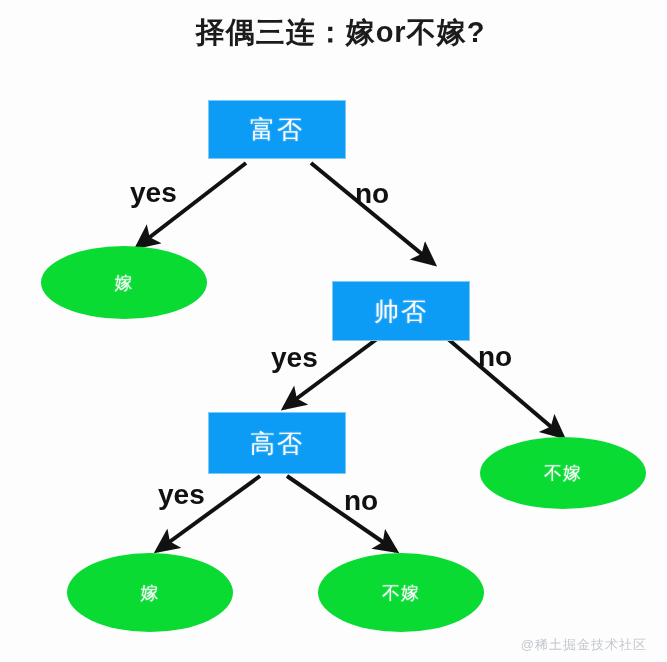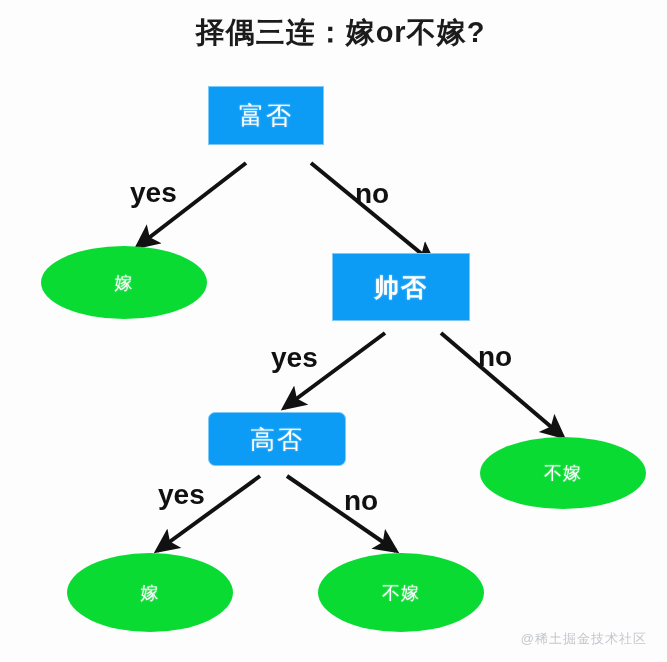--- a/index.html
+++ b/index.html
@@ -39,23 +39,23 @@
     border: 1px solid #7fc9f8;
     display: flex;
     align-items: center;
     justify-content: center;
     color: #ffffff;
     font-size: 25px;
     font-weight: normal;
     letter-spacing: 2px;
     text-shadow: 0 0 2px rgba(255,255,255,0.55);
   }
-  #node-fu   { left: 208px; top: 86px; width: 116px; height: 59px; }
-  #node-shuai{ left: 332px; top: 253px; width: 138px; height: 68px; font-weight: bold; }
-  #node-gao  { left: 208px; top: 412px; width: 138px; height: 54px; border-radius: 7px; }
+  #node-fu   { left: 208px; top: 100px; width: 138px; height: 59px; }
+  #node-shuai{ left: 332px; top: 281px; width: 138px; height: 60px; }
+  #node-gao  { left: 208px; top: 412px; width: 138px; height: 62px; }
 
   
   .leaf-node {
     position: absolute;
     box-sizing: border-box;
     background: #09db33;
     border-radius: 50%;
     display: flex;
     align-items: center;
     justify-content: center;
@@ -91,21 +91,21 @@
     left: 0;
     top: 0;
     width: 667px;
     height: 662px;
     pointer-events: none;
   }
   
   #watermark {
     position: absolute;
     right: 20px;
-    bottom: 14px;
+    bottom: 8px;
     font-size: 13px;
     color: #c3c7cc;
     letter-spacing: 1px;
     white-space: nowrap;
   }
 </style>
 </head>
 <body>
 
 <div id="canvas">

